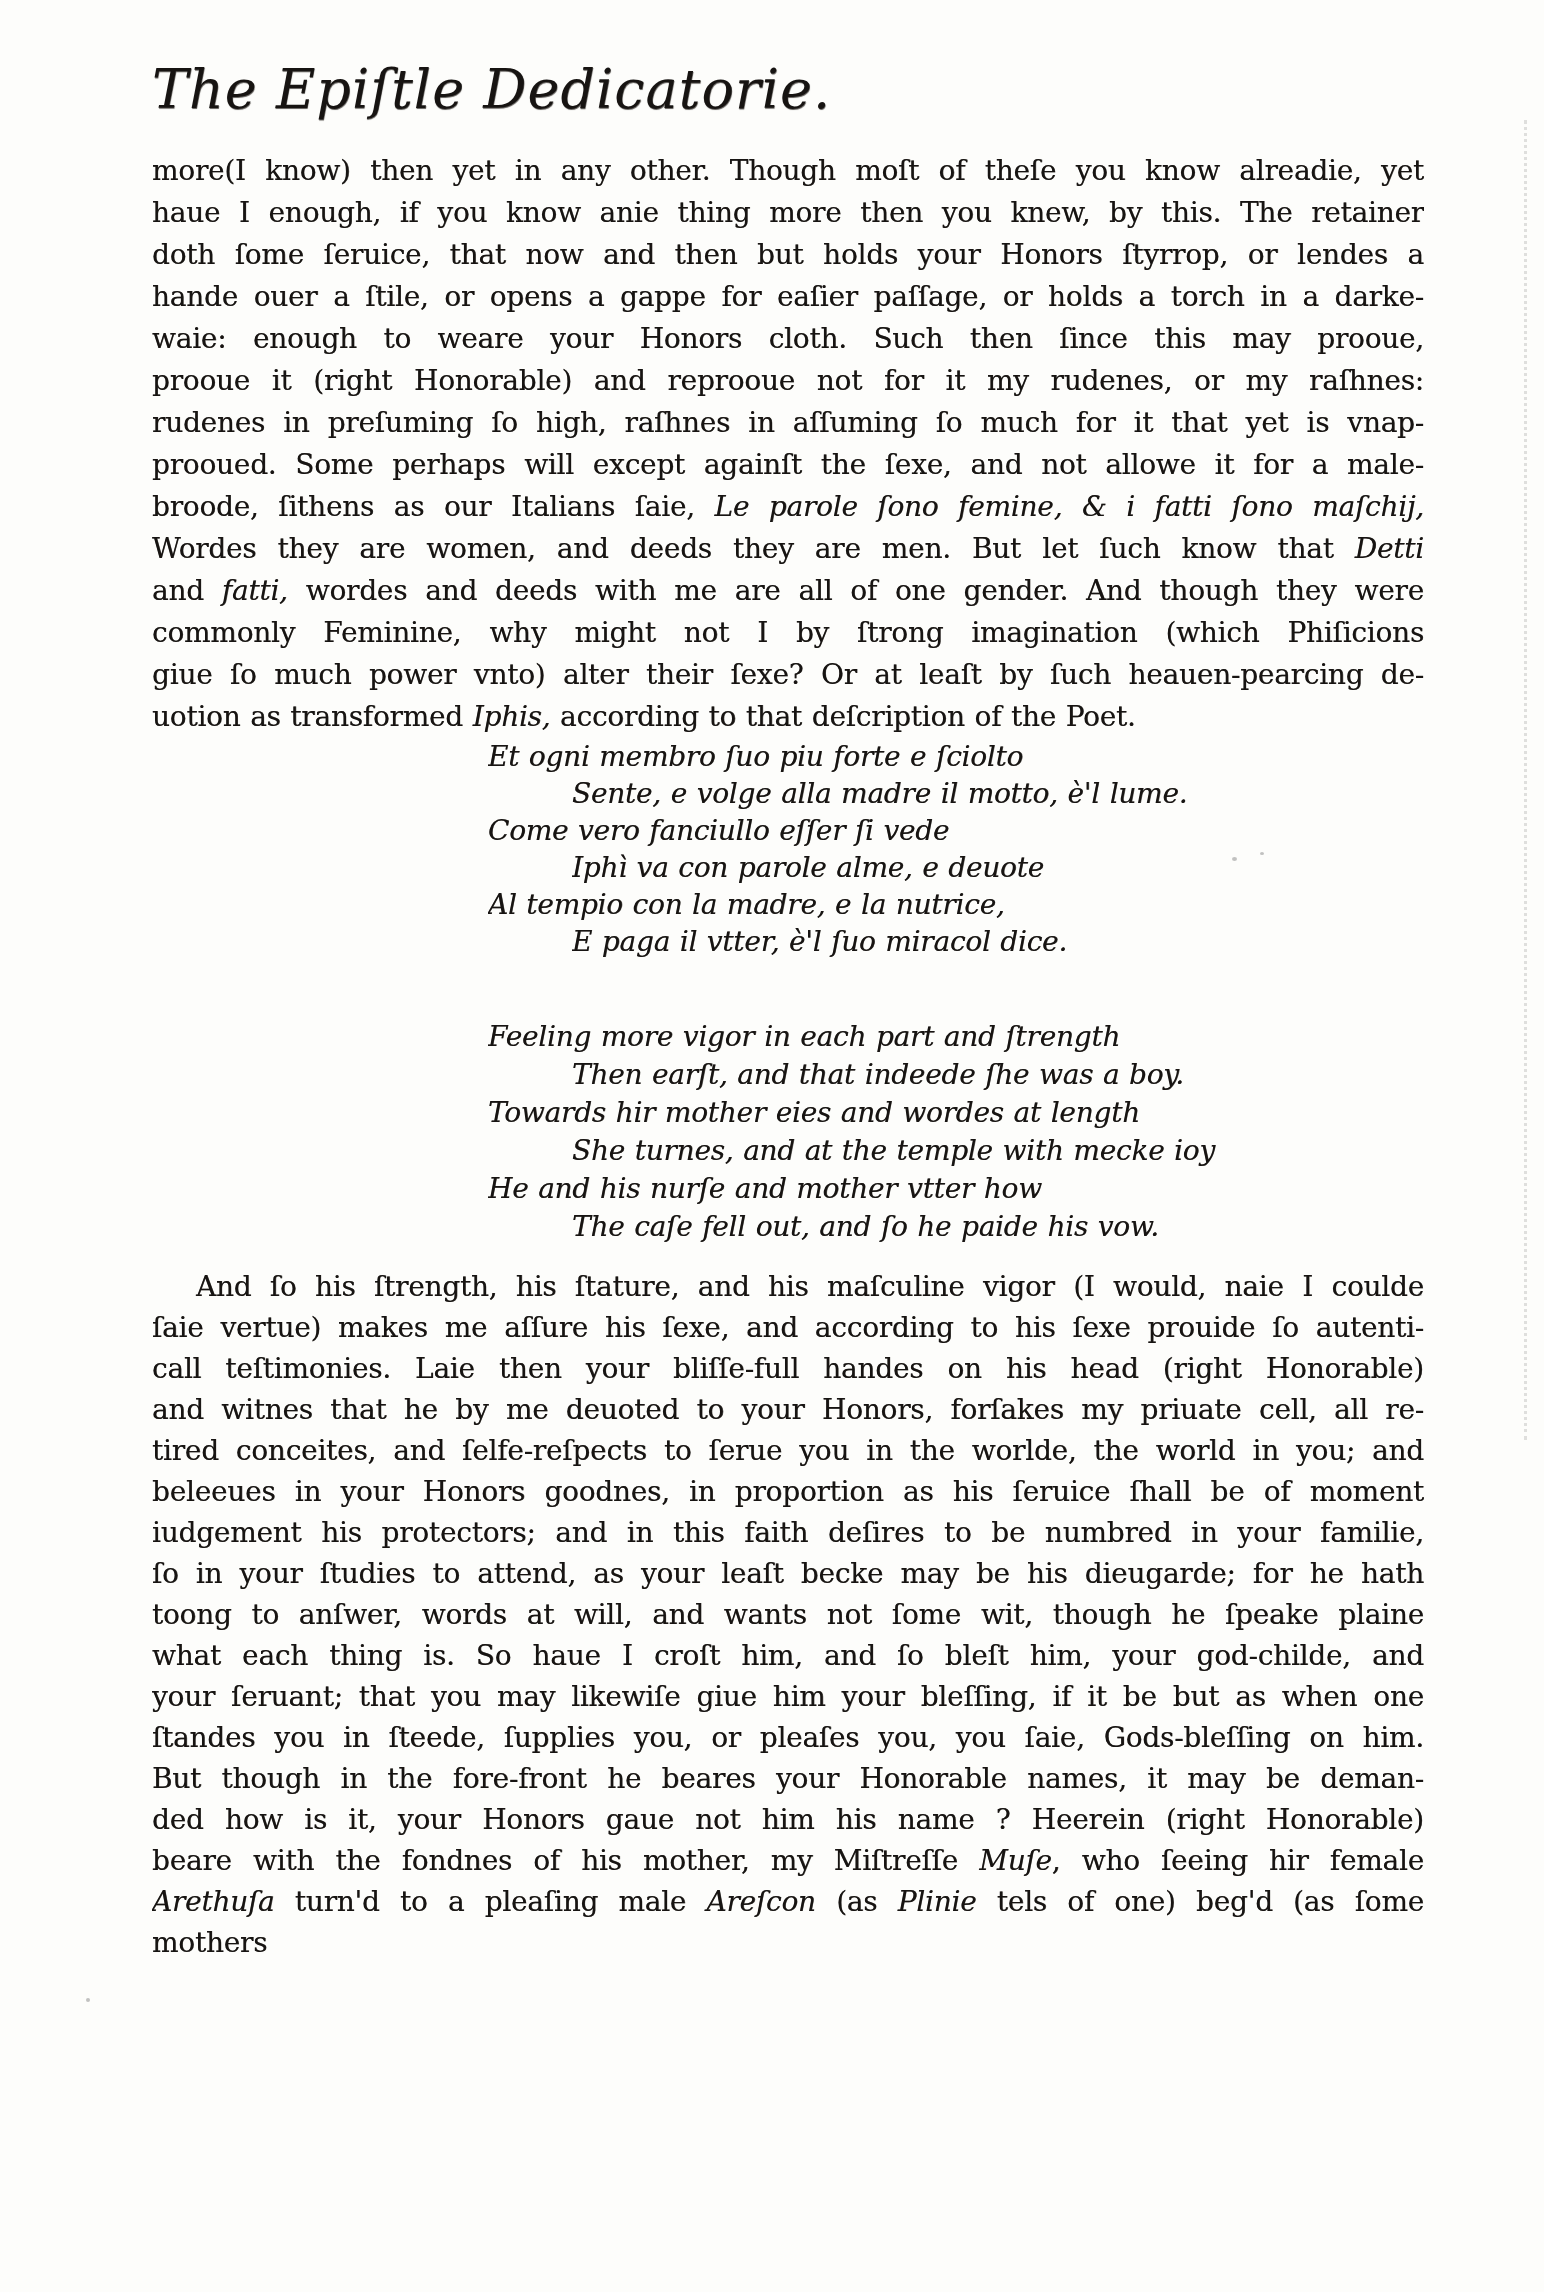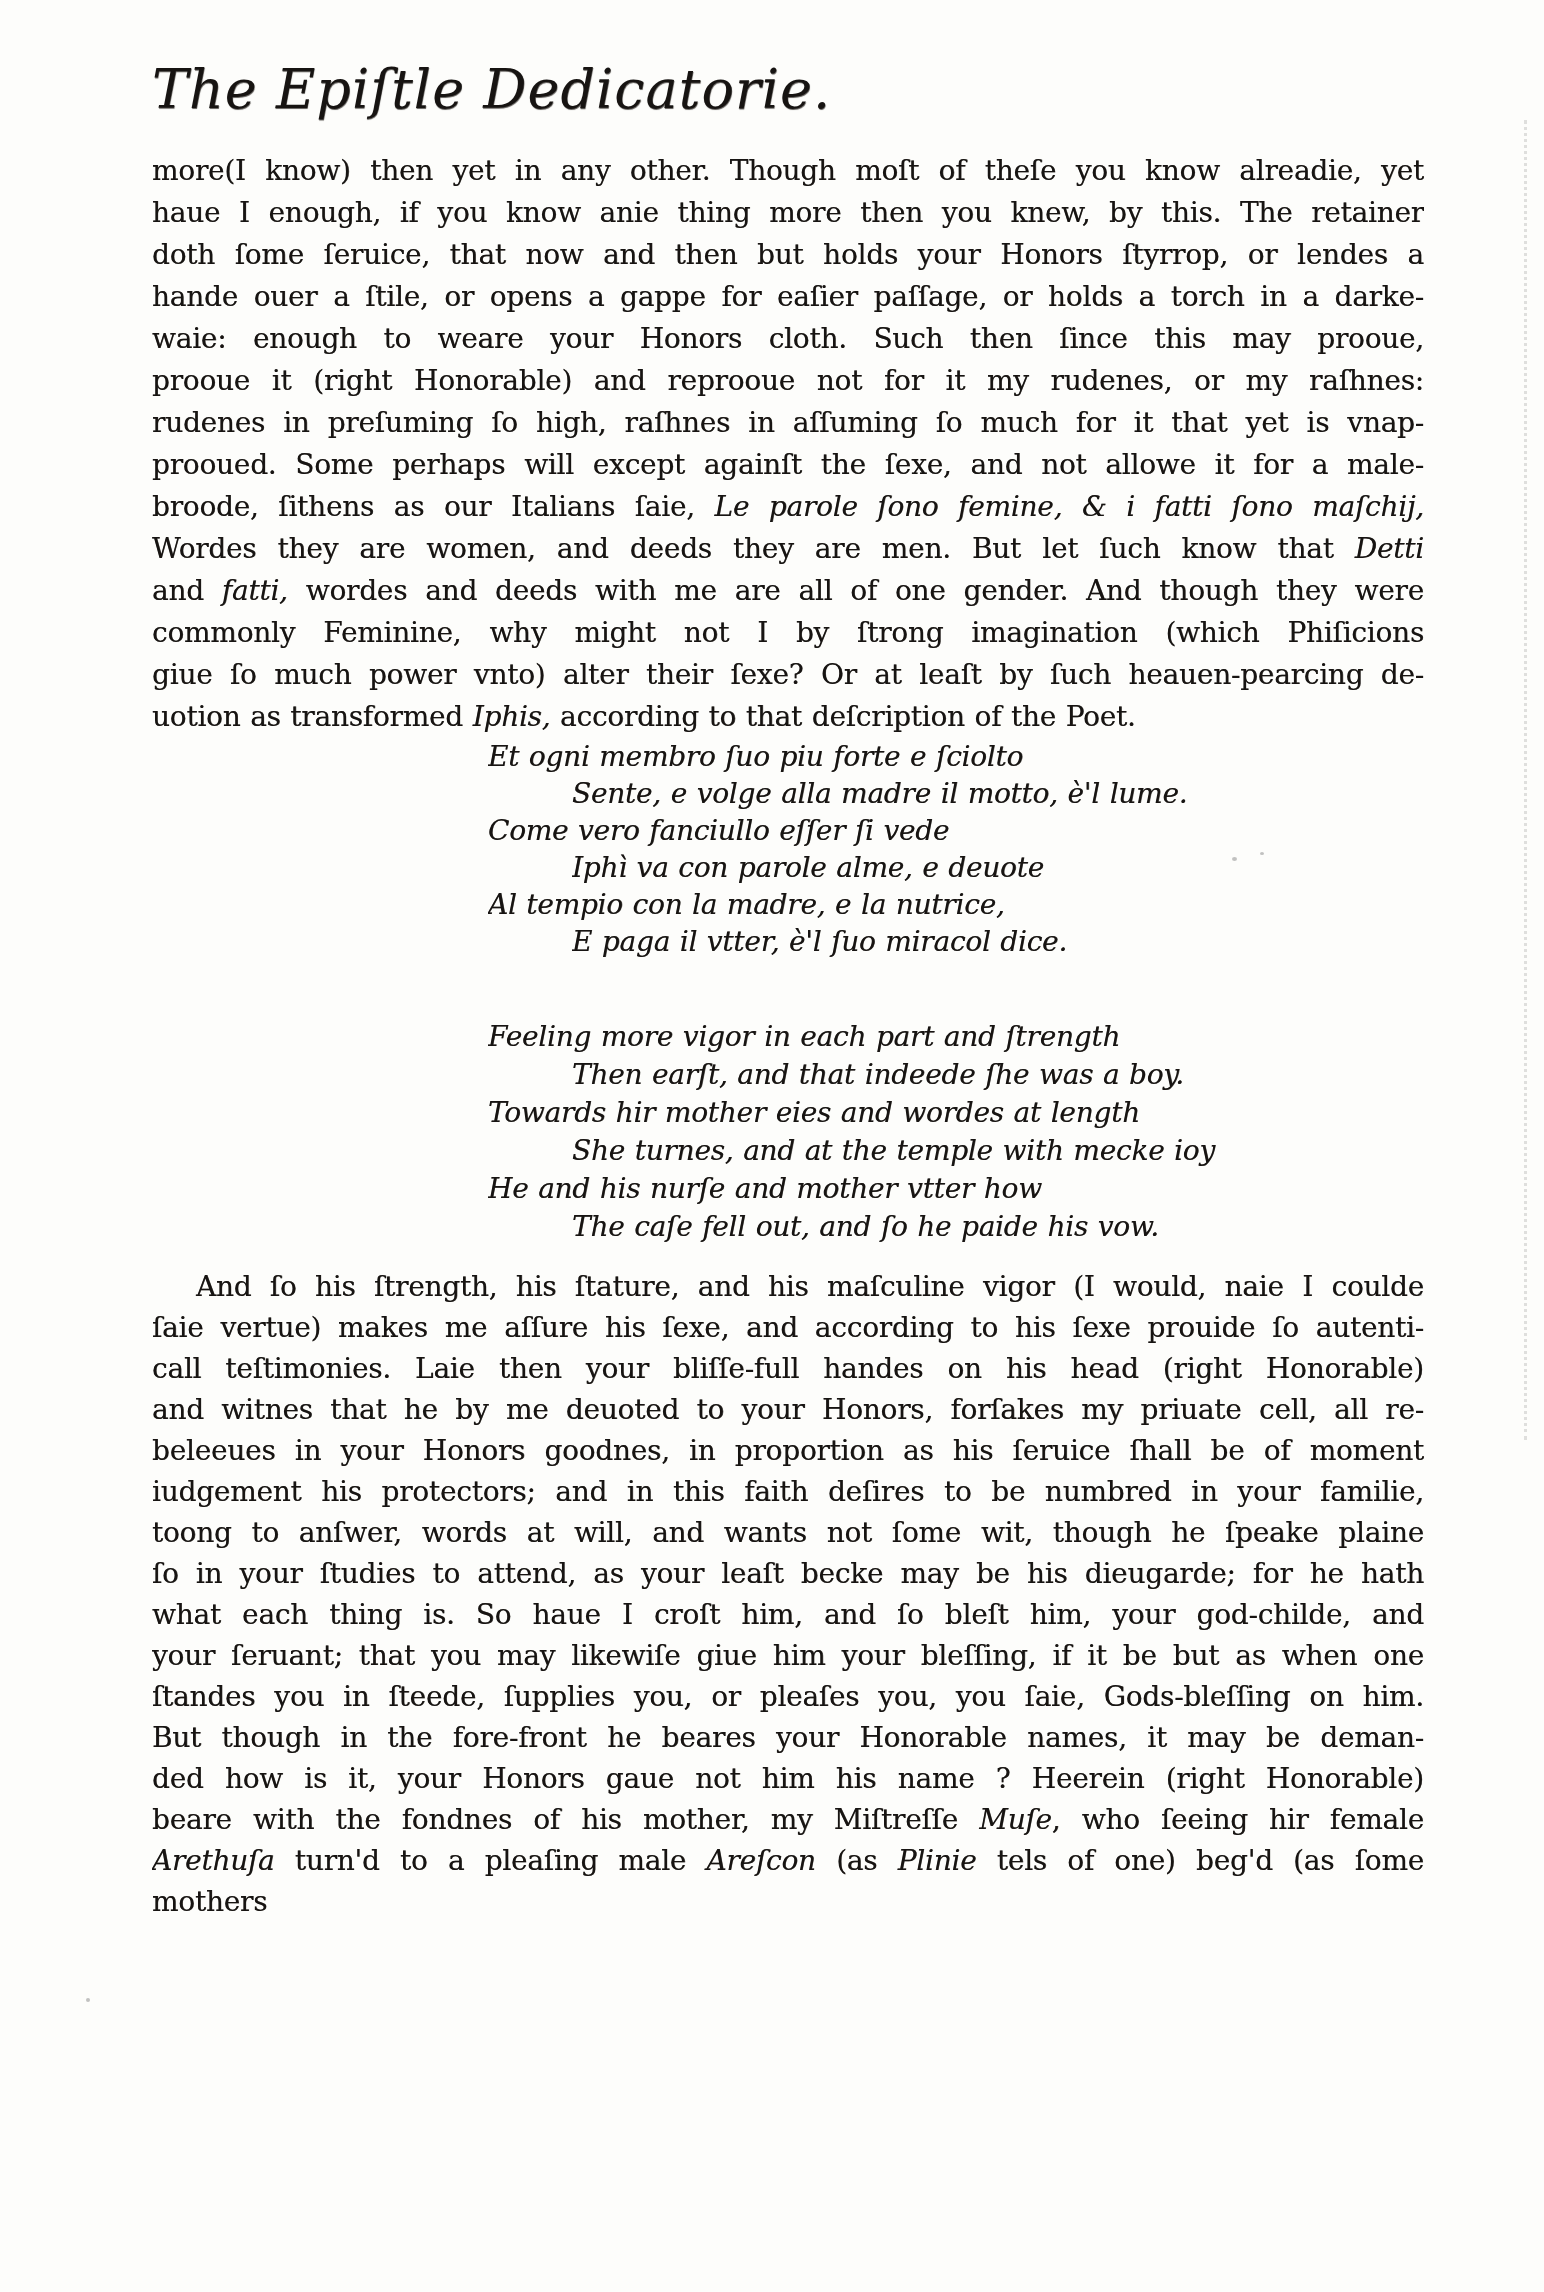--- a/index.html
+++ b/index.html
@@ -117,24 +117,25 @@
         <div class="line">She turnes, and at the temple with mecke ioy</div>
         <div class="line">He and his nurſe and mother vtter how</div>
         <div class="line">The caſe fell out, and ſo he paide his vow.</div>
       </div>
 
     <div class="para p2">
         <div class="line just">And ſo his ſtrength, his ſtature, and his maſculine vigor (I would, naie I coulde</div>
         <div class="line just">ſaie vertue) makes me aſſure his ſexe, and according to his ſexe prouide ſo autenti-</div>
         <div class="line just">call teſtimonies.  Laie then your bliſſe-full handes on his head (right Honorable)</div>
         <div class="line just">and witnes that he by me deuoted to your Honors, forſakes my priuate cell, all re-</div>
+        <div class="line just">tired conceites, and ſelfe-reſpects to ſerue you in the worlde, the world in you; and</div>
         <div class="line just">beleeues in your Honors goodnes, in proportion as his ſeruice ſhall be of moment</div>
         <div class="line just">iudgement his protectors; and in this faith deſires to be numbred in your familie,</div>
+        <div class="line just">ſo in your ſtudies to attend, as your leaſt becke may be his dieugarde; for he hath</div>
         <div class="line just">toong to anſwer, words at will, and wants not ſome wit, though he ſpeake plaine</div>
-        <div class="line just">ſo in your ſtudies to attend, as your leaſt becke may be his dieugarde; for he hath</div>
         <div class="line just">what each thing is.  So haue I croſt him, and ſo bleſt him, your god-childe, and</div>
         <div class="line just">your ſeruant; that you may likewiſe giue him your bleſſing, if it be but as when one</div>
         <div class="line just">ſtandes you in ſteede, ſupplies you, or pleaſes you, you ſaie, Gods-bleſſing on him.</div>
         <div class="line just">But though in the fore-front he beares your Honorable names, it may be deman-</div>
         <div class="line just">ded how is it, your Honors gaue not him his name ?  Heerein (right Honorable)</div>
         <div class="line just">beare with the fondnes of his mother, my Miſtreſſe <span class="it">Muſe</span>, who ſeeing hir female</div>
         <div class="line just"><span class="it">Arethuſa</span> turn'd to a pleaſing male <span class="it">Areſcon</span> (as <span class="it">Plinie</span> tels of one) beg'd (as ſome</div>
       </div>
 
     <div class="catchword-line">mothers</div>

